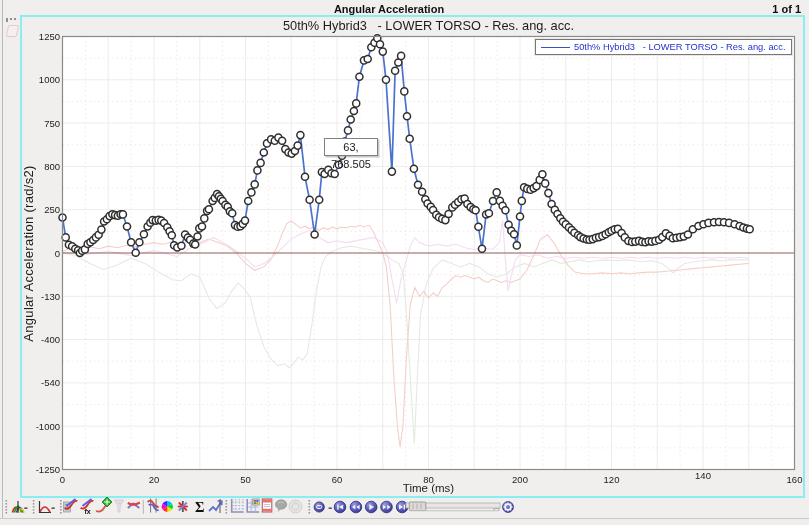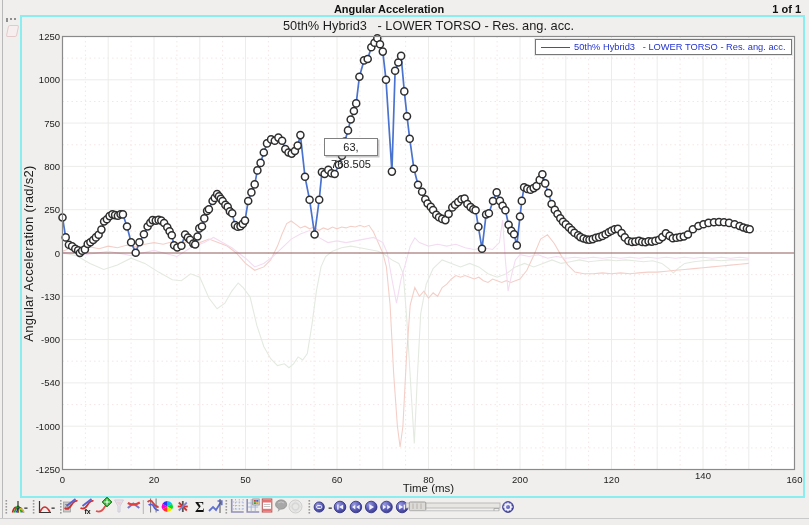--- a/index.html
+++ b/index.html
@@ -317,21 +317,21 @@
     <rect x="62.5" y="36.5" width="732.0" height="433.0" fill="none" stroke="#8a8a8a" stroke-width="1.2"></rect>
   </svg>
 <div class="ctitle">50th% Hybrid3&nbsp;&nbsp; - LOWER TORSO - Res. ang. acc.</div>
 <div class="ytick" style="top:31.0px">1250</div>
 <div class="ytick" style="top:74.3px">1000</div>
 <div class="ytick" style="top:117.6px">750</div>
 <div class="ytick" style="top:160.9px">800</div>
 <div class="ytick" style="top:204.2px">250</div>
 <div class="ytick" style="top:247.5px">0</div>
 <div class="ytick" style="top:290.8px">-130</div>
-<div class="ytick" style="top:334.1px">-900</div>
+<div class="ytick" style="top:334.1px">-400</div>
 <div class="ytick" style="top:377.4px">-540</div>
 <div class="ytick" style="top:420.7px">-1000</div>
 <div class="ytick" style="top:464.0px">-1250</div>
 <div class="xtick" style="left:47.5px;top:473.5px">0</div>
 <div class="xtick" style="left:139.0px;top:473.5px">20</div>
 <div class="xtick" style="left:230.5px;top:473.5px">50</div>
 <div class="xtick" style="left:322.0px;top:473.5px">60</div>
 <div class="xtick" style="left:413.5px;top:473.5px">80</div>
 <div class="xtick" style="left:505.0px;top:473.5px">200</div>
 <div class="xtick" style="left:596.5px;top:473.5px">120</div>

